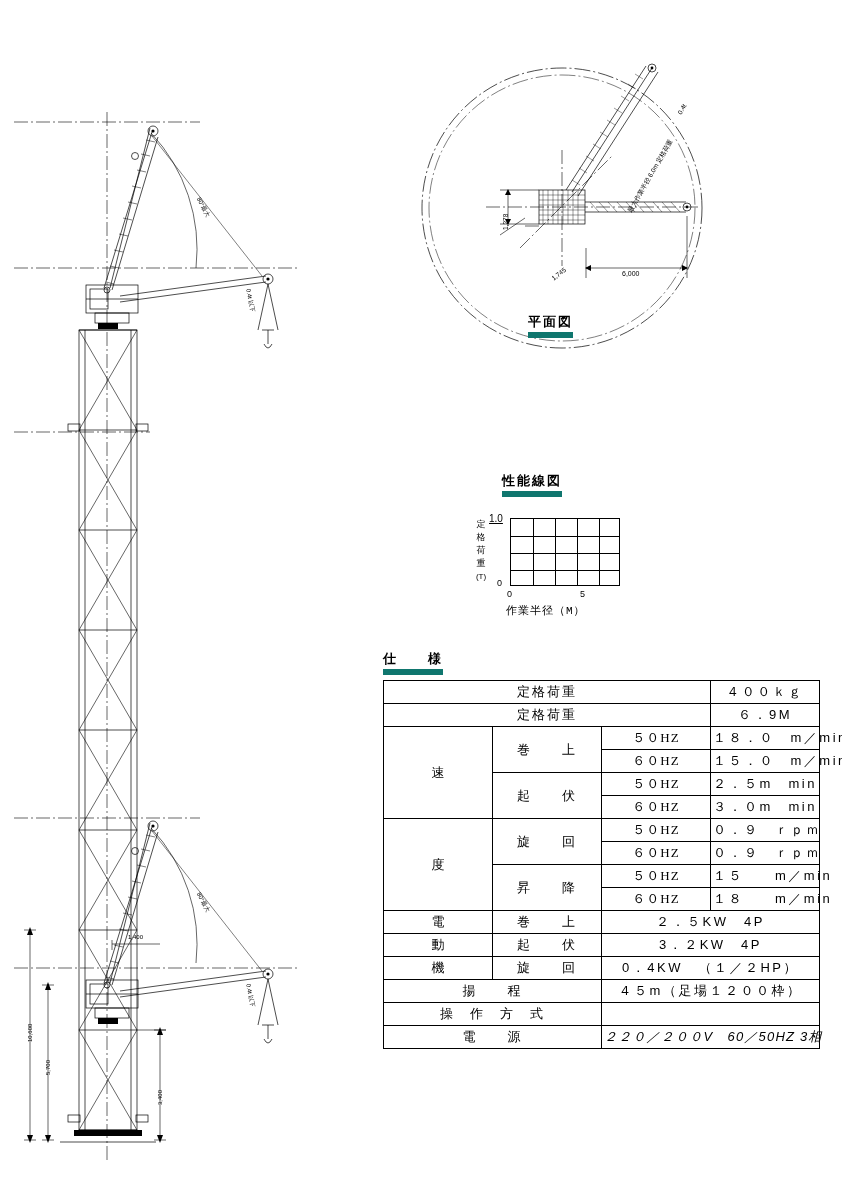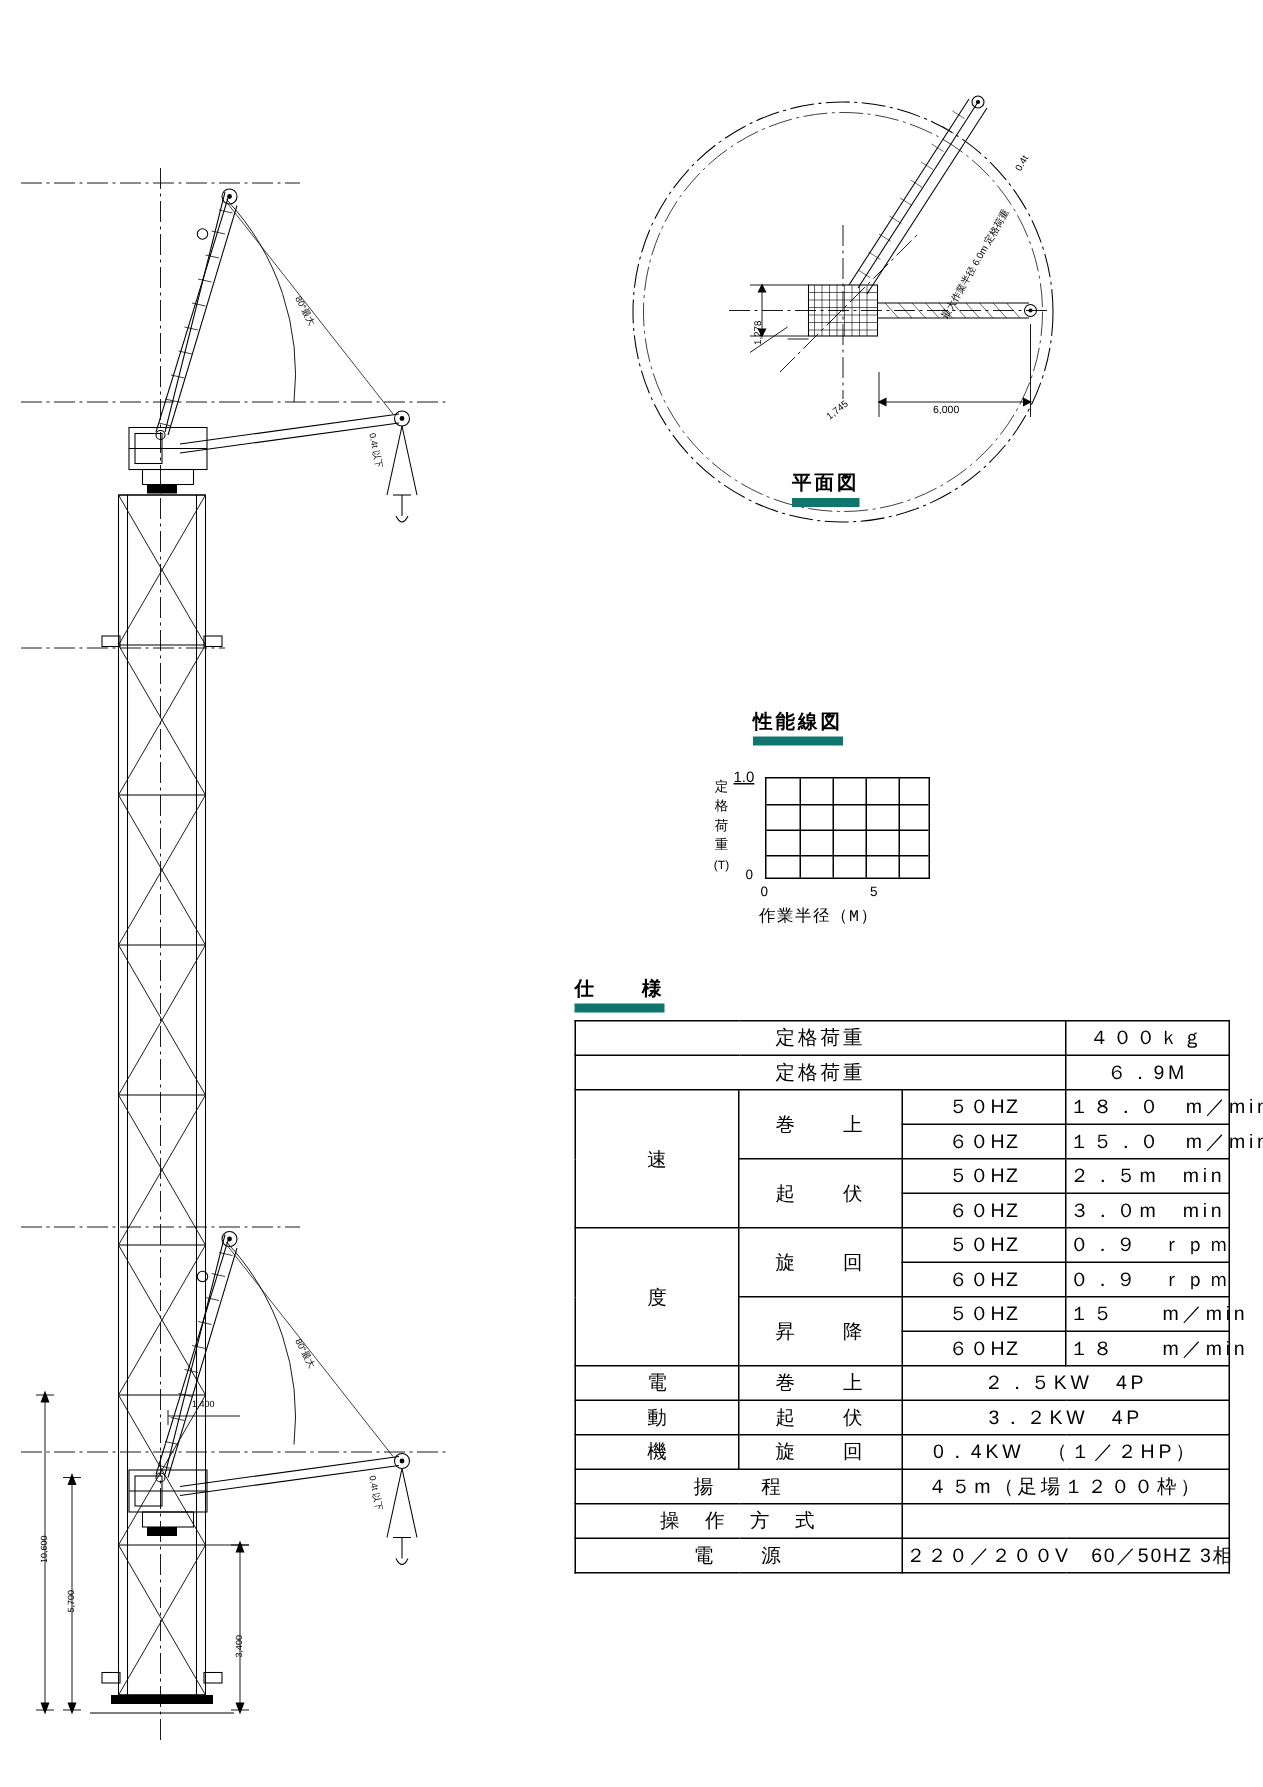--- a/index.html
+++ b/index.html
@@ -30,21 +30,21 @@
     font-size:13px;
     text-align:center;
     height:23px;
     padding:0 2px;
     letter-spacing:2px;
     white-space:nowrap;
   }
   table.spec td.v { letter-spacing:2.5px; }
   .sidecell { width:24px; letter-spacing:0 !important; font-size:13px; }
   .namecell { width:96px; }
-  .hzcell   { width:72px; letter-spacing:1px !important; }
+  .hzcell   { width:72px; letter-spacing:1px !important;font-family:Liberation Serif, serif; }
   .spec-title { position:absolute; left:383px; top:650px; }
   .perf { position:absolute; left:510px; top:518px; width:110px; height:68px; }
   .perf .grid { position:absolute; inset:0; border:1px solid #000; }
   .perf .grid .vl { position:absolute; top:0; bottom:0; width:0; border-left:1px solid #000; }
   .perf .grid .hl { position:absolute; left:0; right:0; height:0; border-top:1px solid #000; }
   .perf-ylab { position:absolute; left:470px; top:518px; width:22px;
                font-size:9px; line-height:13px; text-align:center; }
   .perf-max { position:absolute; left:489px; top:513px; font-size:10px;text-decoration:underline; }
   .perf-zero { position:absolute; left:497px; top:578px; font-size:9px; }
   .perf-x0 { position:absolute; left:507px; top:589px; font-size:9px; }
@@ -442,19 +442,19 @@
           <td colspan="2" class="v">４５m（足場１２００枠）</td>
         </tr>
 
         <tr>
           <td colspan="2">操　作　方　式</td>
           <td colspan="2" class="v"></td>
         </tr>
 
         <tr>
           <td colspan="2">電　　源</td>
-          <td colspan="2" class="v" style="letter-spacing:1.2px;">２２０／２００V　60／50HZ 3相</td>
+          <td colspan="2" class="v" style="letter-spacing:1.2px;font-style:italic;">２２０／２００V　60／50HZ 3相</td>
         </tr>
       </tbody>
     </table>
   </div>
 
 </div>
 
 </body></html>

